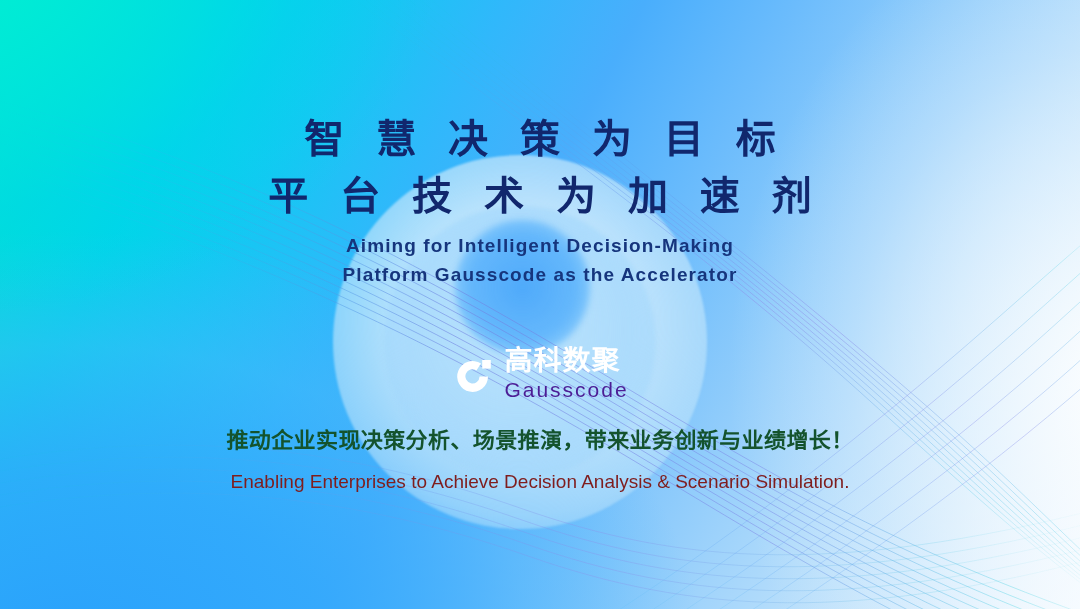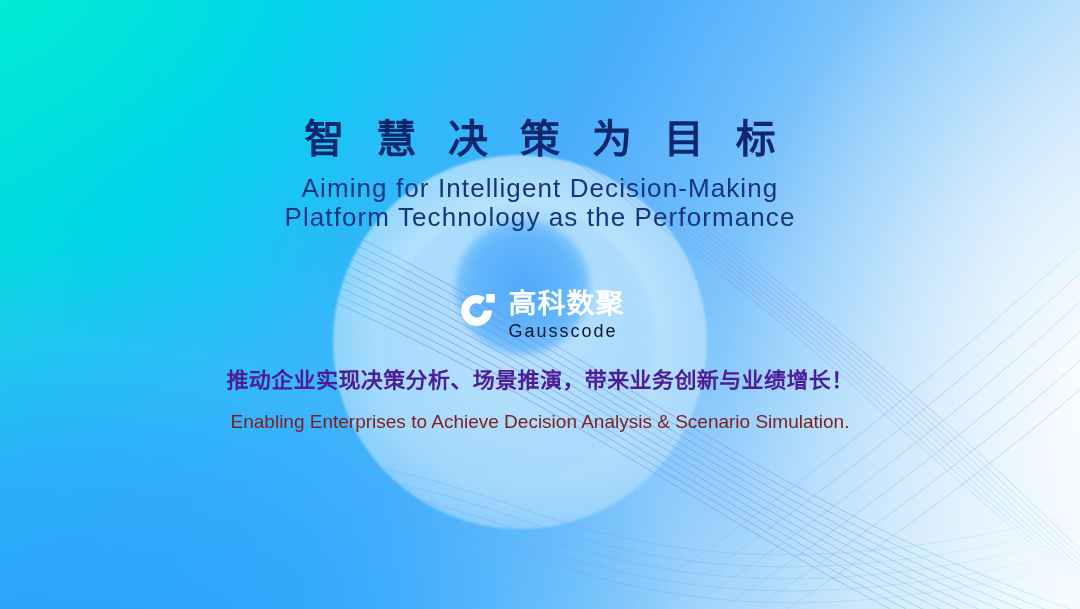--- a/index.html
+++ b/index.html
@@ -148,33 +148,33 @@
     white-space: nowrap;
     text-indent: 9px;
   }
 
   #subhead {
     margin-top: 6px;
     text-align: center;
   }
   .subhead-line {
     font-family: "Liberation Sans", "DejaVu Sans", sans-serif;
-    font-size: 26px;
-    font-weight: 400;
+    font-size: 19px;
+    font-weight: 700;
     color: #16357d;
     letter-spacing: 1.1px;
     line-height: 29px;
     white-space: nowrap;
   }
 
   
   #logo {
     margin-top: 58px;
     display: flex;
-    align-items: flex-start;
+    align-items: flex-end;
     gap: 9px;
   }
   #logo-mark {
     width: 44px;
     height: 44px;
     flex: 0 0 auto;
   }
   #logo-words {
     display: flex;
     flex-direction: column;
@@ -183,34 +183,34 @@
   }
   #logo-cn {
     font-family: "DejaVu Sans", "Liberation Sans", sans-serif;
     font-size: 28px;
     font-weight: 700;
     color: #ffffff;
     letter-spacing: 1px;
   }
   #logo-en {
     font-family: "Liberation Sans", "DejaVu Sans", sans-serif;
-    font-size: 18px;
+    font-size: 21px;
     font-weight: 400;
-    color: #0f172a;
+    color: #4c1d95;
     letter-spacing: 2.0px;
     margin-top: 4px;
   }
 
   
   #tagline-cn {
     margin-top: 22px;
     font-family: "DejaVu Sans", "Liberation Sans", sans-serif;
     font-size: 22px;
     font-weight: 700;
-    color: #4c1d95;
+    color: #14532d;
     letter-spacing: 0.4px;
     white-space: nowrap;
   }
   #tagline-en {
     margin-top: 14px;
     text-align: center;
   }
   .tagline-en-line {
     font-family: "Liberation Sans", "DejaVu Sans", sans-serif;
     font-size: 19px;
@@ -317,25 +317,26 @@
       <g fill="none" stroke-width="1" stroke="url(#lineGradB)" opacity="0.7">
         <use href="#bandWave"></use>
       </g>
     </svg>
   </div>
 
   <div id="content">
 
     <div id="headline">
       <div class="headline-line">智 慧 决 策 为 目 标</div>
+      <div class="headline-line">平 台 技 术 为 加 速 剂</div>
     </div>
 
     <div id="subhead">
       <div class="subhead-line">Aiming for Intelligent Decision-Making</div>
-      <div class="subhead-line">Platform Technology as the Performance</div>
+      <div class="subhead-line">Platform Gausscode as the Accelerator</div>
     </div>
 
     <div id="logo">
       <svg id="logo-mark" viewBox="0 0 44 44" aria-hidden="true">
 
         <path d="M 30.0,7.6
                  A 15.4,15.4 0 1 0 37.0,20.6
                  L 28.6,20.6
                  A 7.1,7.1 0 1 1 25.4,14.4
                  Z" fill="#ffffff"></path>

